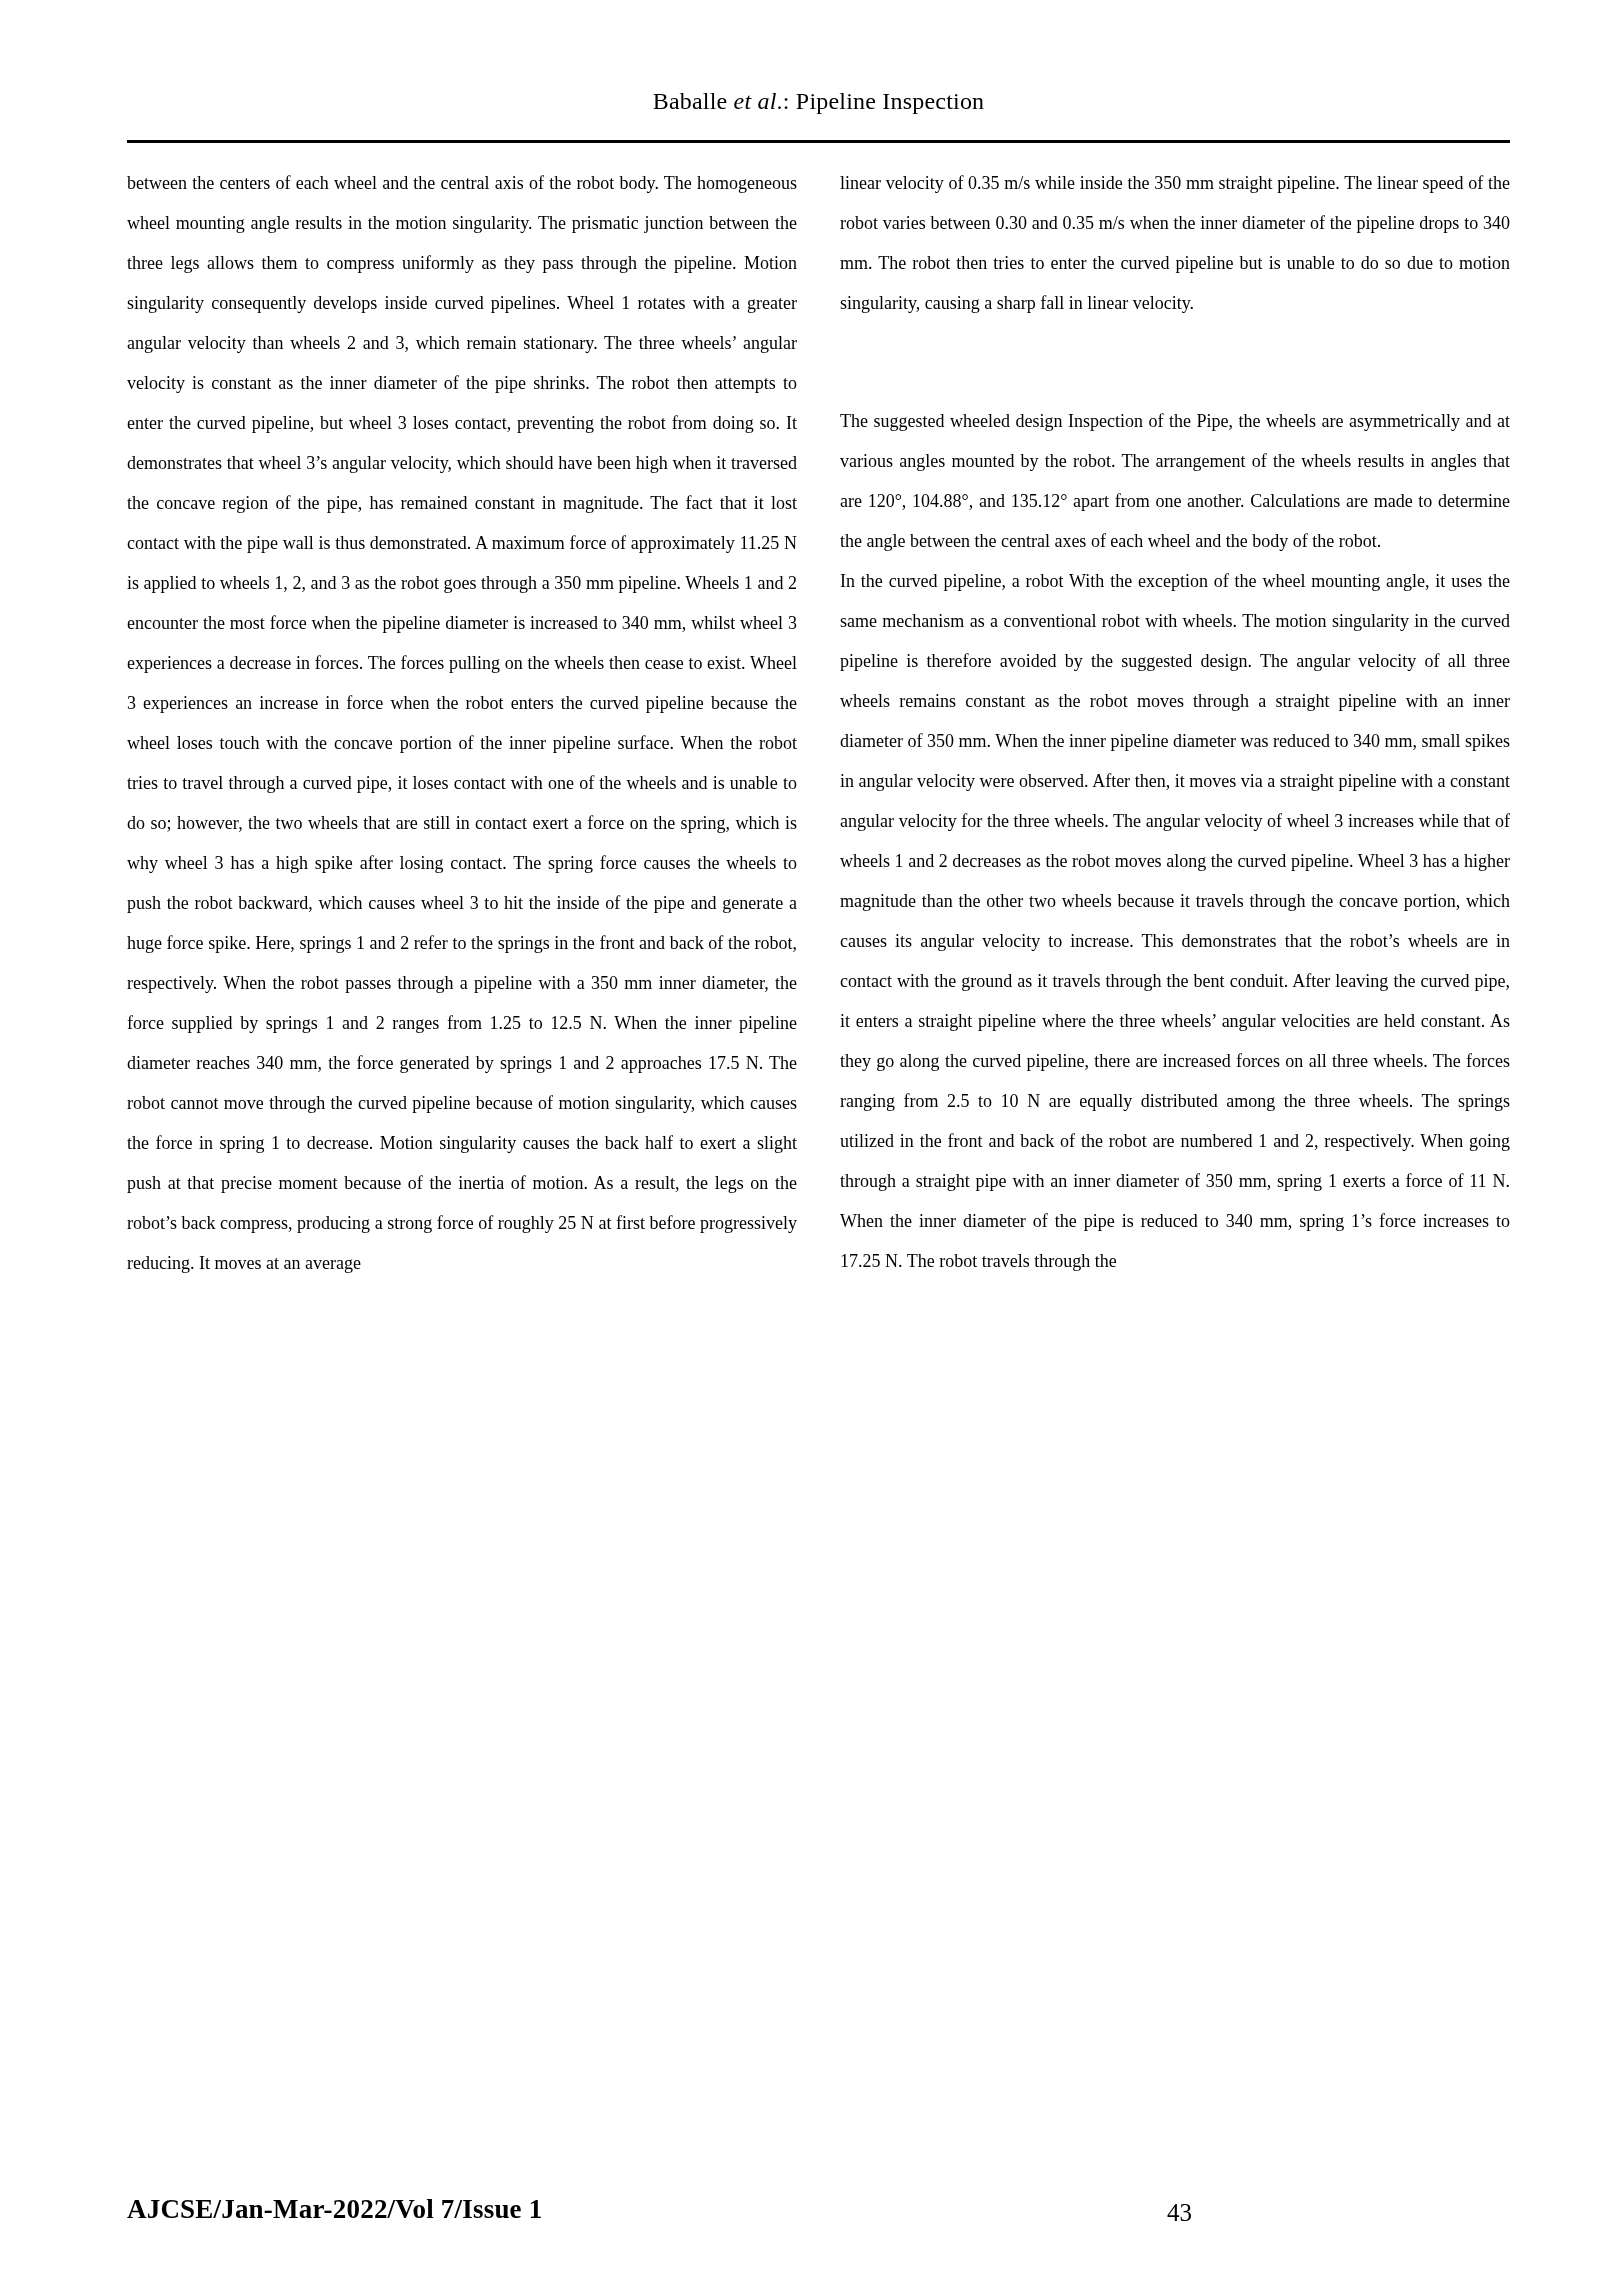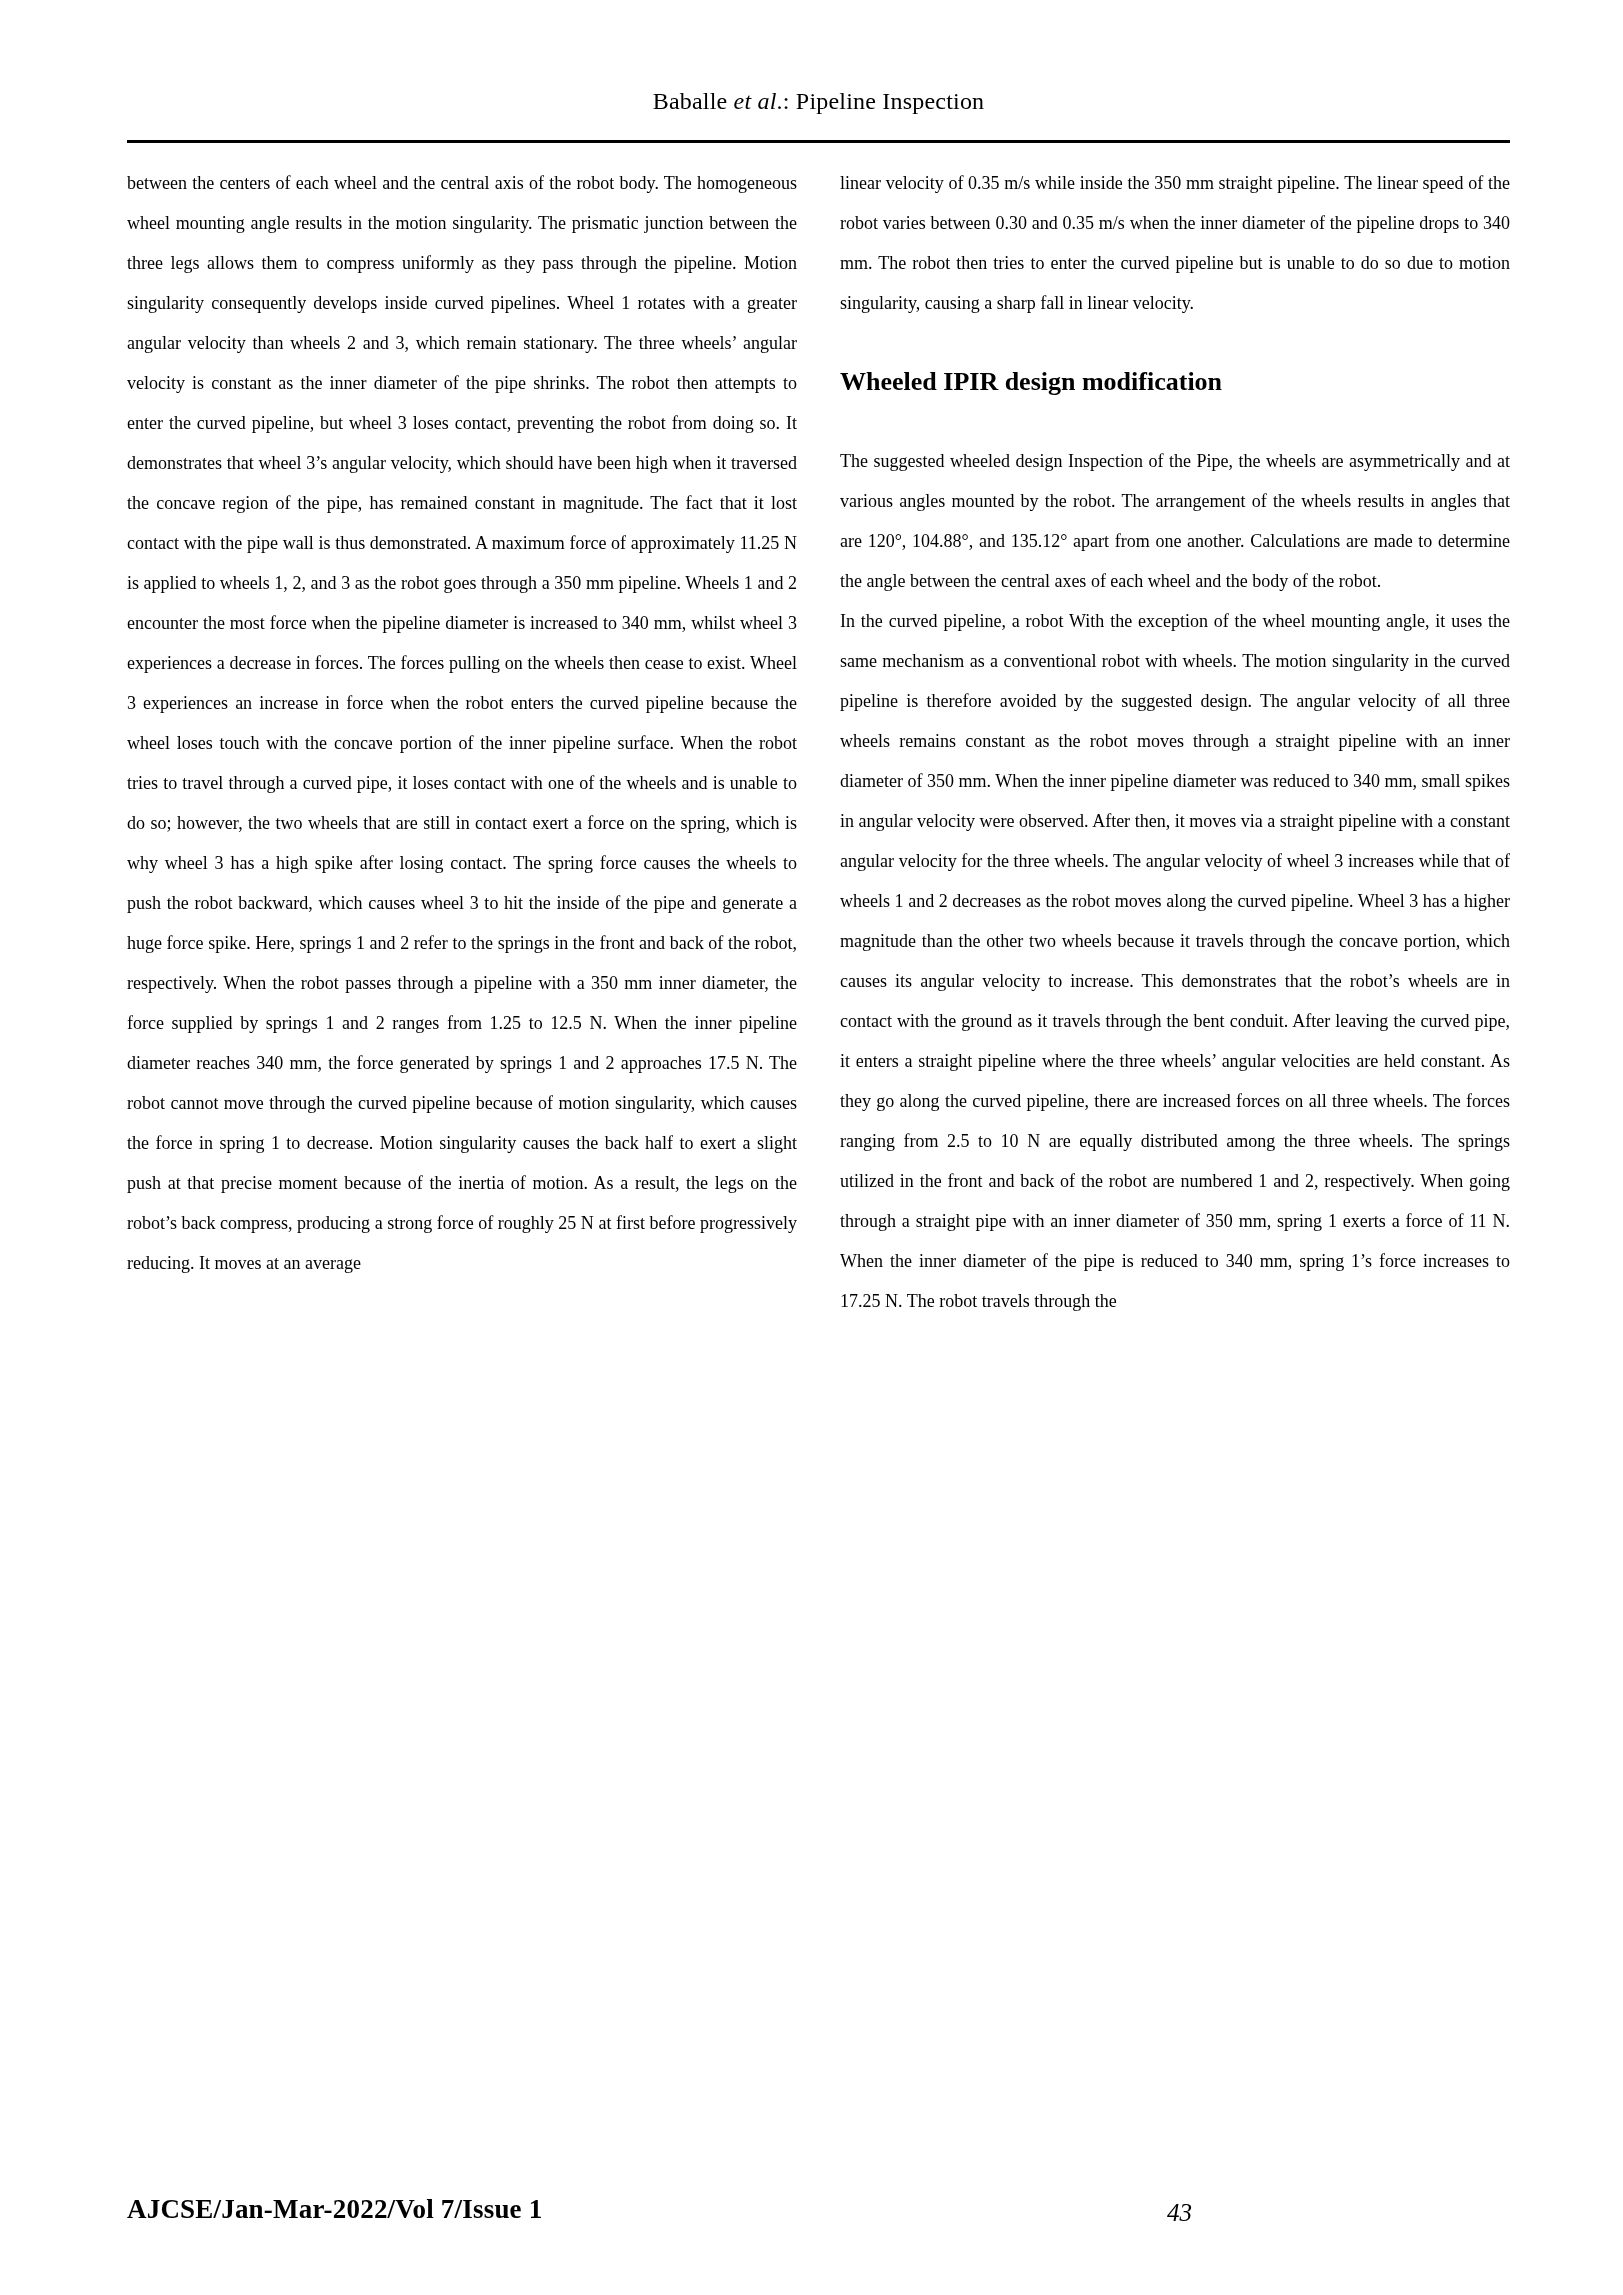--- a/index.html
+++ b/index.html
@@ -88,21 +88,20 @@
     line-height: 33px;
     letter-spacing: 0.2px;
   }
   .footer-right {
     position: absolute;
     right: 114px;
     top: 2196px;
     font-size: 25px;
     line-height: 33px;
     text-align: right;
-    font-style: italic;
   }
 </style>
 </head>
 <body>
 
 <div class="page">
 
   <div class="running-head">
     <span>Baballe </span><span class="ital">et al</span><span>.: Pipeline Inspection</span>
   </div>
@@ -111,21 +110,20 @@
 
   <div class="columns">
 
     <div class="col">
       <p>between the centers of each wheel and the central axis of the robot body. The homogeneous wheel mounting angle results in the motion singularity. The prismatic junction between the three legs allows them to compress uniformly as they pass through the pipeline. Motion singularity consequently develops inside curved pipelines. Wheel 1 rotates with a greater angular velocity than wheels 2 and 3, which remain stationary. The three wheels’ angular velocity is constant as the inner diameter of the pipe shrinks. The robot then attempts to enter the curved pipeline, but wheel 3 loses contact, preventing the robot from doing so. It demonstrates that wheel 3’s angular velocity, which should have been high when it traversed the concave region of the pipe, has remained constant in magnitude. The fact that it lost contact with the pipe wall is thus demonstrated. A maximum force of approximately 11.25 N is applied to wheels 1, 2, and 3 as the robot goes through a 350 mm pipeline. Wheels 1 and 2 encounter the most force when the pipeline diameter is increased to 340 mm, whilst wheel 3 experiences a decrease in forces. The forces pulling on the wheels then cease to exist. Wheel 3 experiences an increase in force when the robot enters the curved pipeline because the wheel loses touch with the concave portion of the inner pipeline surface. When the robot tries to travel through a curved pipe, it loses contact with one of the wheels and is unable to do so; however, the two wheels that are still in contact exert a force on the spring, which is why wheel 3 has a high spike after losing contact. The spring force causes the wheels to push the robot backward, which causes wheel 3 to hit the inside of the pipe and generate a huge force spike. Here, springs 1 and 2 refer to the springs in the front and back of the robot, respectively. When the robot passes through a pipeline with a 350 mm inner diameter, the force supplied by springs 1 and 2 ranges from 1.25 to 12.5 N. When the inner pipeline diameter reaches 340 mm, the force generated by springs 1 and 2 approaches 17.5 N. The robot cannot move through the curved pipeline because of motion singularity, which causes the force in spring 1 to decrease. Motion singularity causes the back half to exert a slight push at that precise moment because of the inertia of motion. As a result, the legs on the robot’s back compress, producing a strong force of roughly 25 N at first before progressively reducing. It moves at an average</p>
     </div>
 
     <div class="col">
       <p>linear velocity of 0.35 m/s while inside the 350 mm straight pipeline. The linear speed of the robot varies between 0.30 and 0.35 m/s when the inner diameter of the pipeline drops to 340 mm. The robot then tries to enter the curved pipeline but is unable to do so due to motion singularity, causing a sharp fall in linear velocity.</p>
       <div class="spacer-before-heading"></div>
-      <h2>Wheeled IPIR design modification</h2>
       <div class="spacer-after-heading"></div>
       <p>The suggested wheeled design Inspection of the Pipe, the wheels are asymmetrically and at various angles mounted by the robot. The arrangement of the wheels results in angles that are 120°, 104.88°, and 135.12° apart from one another. Calculations are made to determine the angle between the central axes of each wheel and the body of the robot.</p>
       <p>In the curved pipeline, a robot With the exception of the wheel mounting angle, it uses the same mechanism as a conventional robot with wheels. The motion singularity in the curved pipeline is therefore avoided by the suggested design. The angular velocity of all three wheels remains constant as the robot moves through a straight pipeline with an inner diameter of 350 mm. When the inner pipeline diameter was reduced to 340 mm, small spikes in angular velocity were observed. After then, it moves via a straight pipeline with a constant angular velocity for the three wheels. The angular velocity of wheel 3 increases while that of wheels 1 and 2 decreases as the robot moves along the curved pipeline. Wheel 3 has a higher magnitude than the other two wheels because it travels through the concave portion, which causes its angular velocity to increase. This demonstrates that the robot’s wheels are in contact with the ground as it travels through the bent conduit. After leaving the curved pipe, it enters a straight pipeline where the three wheels’ angular velocities are held constant. As they go along the curved pipeline, there are increased forces on all three wheels. The forces ranging from 2.5 to 10 N are equally distributed among the three wheels. The springs utilized in the front and back of the robot are numbered 1 and 2, respectively. When going through a straight pipe with an inner diameter of 350 mm, spring 1 exerts a force of 11 N. When the inner diameter of the pipe is reduced to 340 mm, spring 1’s force increases to 17.25 N. The robot travels through the</p>
     </div>
 
   </div>
 
   <div class="footer-left">AJCSE/Jan-Mar-2022/Vol 7/Issue 1</div>
   <div class="footer-right">43</div>
 

